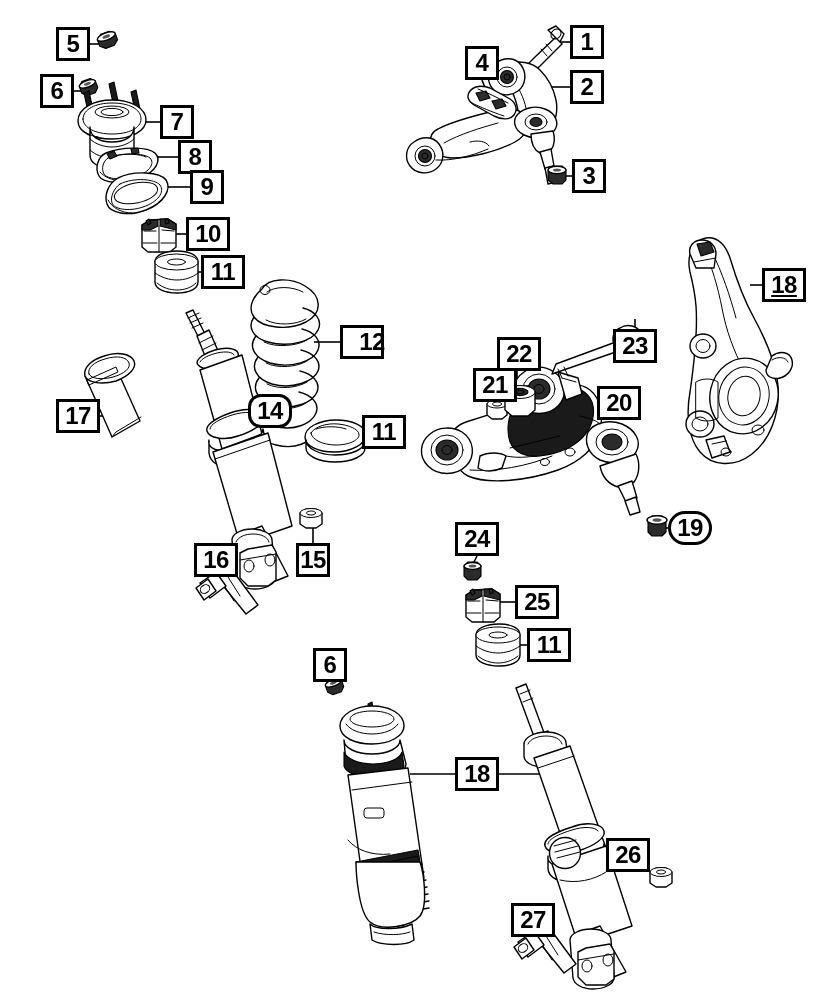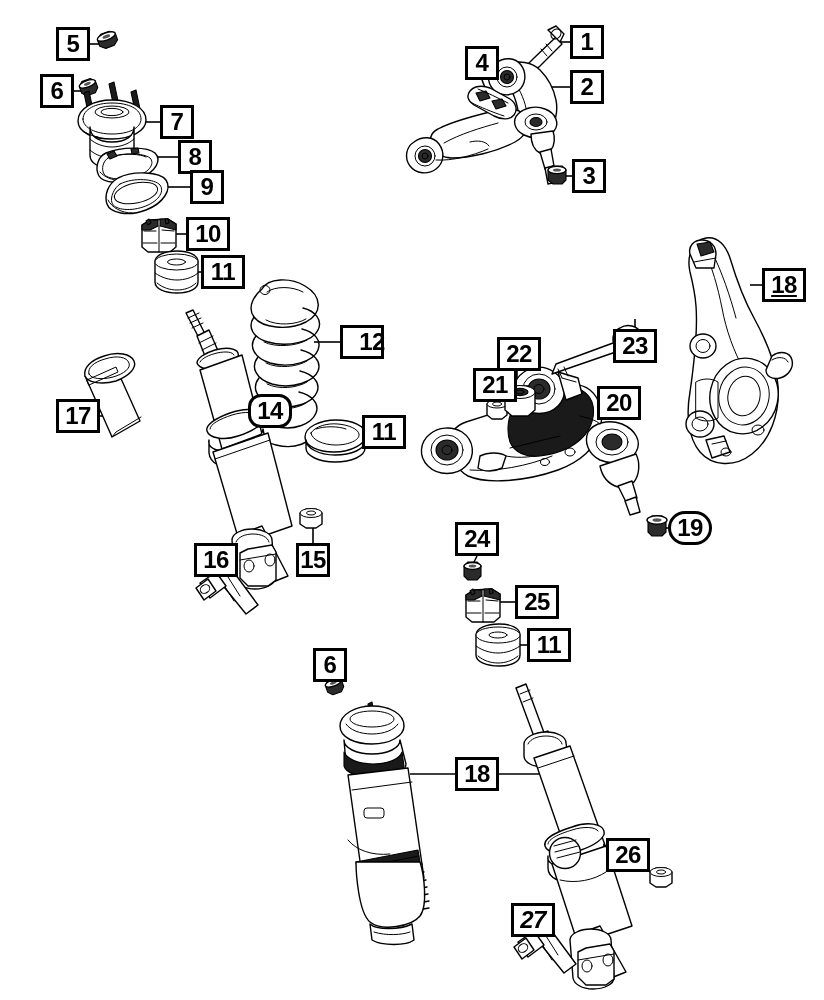--- a/index.html
+++ b/index.html
@@ -511,16 +511,16 @@
 <div class="callout cw2" style="left:668px;top:511px;border-radius:17px;">19</div>
 <div class="callout cw2" style="left:597px;top:386px;">20</div>
 <div class="callout cw2" style="left:473px;top:368px;">21</div>
 <div class="callout cw2" style="left:497px;top:337px;">22</div>
 <div class="callout cw2" style="left:613px;top:285px;margin-top:44px;">23</div>
 <div class="callout cw2" style="left:455px;top:522px;">24</div>
 <div class="callout cw2" style="left:515px;top:585px;">25</div>
 <div class="callout cw2" style="left:527px;top:628px;">11</div>
 <div class="callout cw1" style="left:313px;top:648px;">6</div>
 <div class="callout cw2" style="left:606px;top:838px;">26</div>
-<div class="callout cw2" style="left:511px;top:903px;font-style:italic;">27</div>
+<div class="callout cw2" style="left:511px;top:903px;">27</div>
 <div class="callout cw2" style="left:455px;top:757px;">18</div>
 
 </div>
 
 </body></html>

